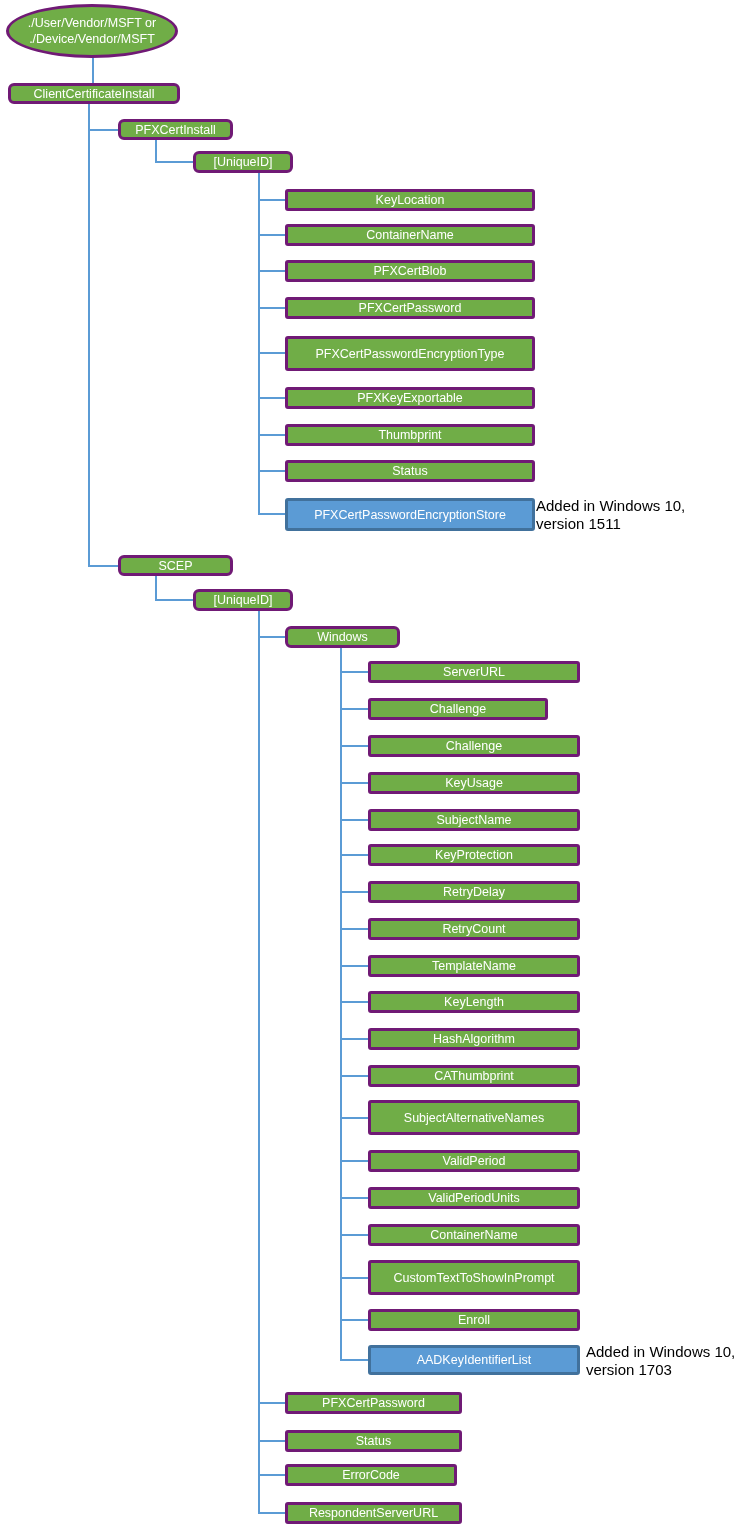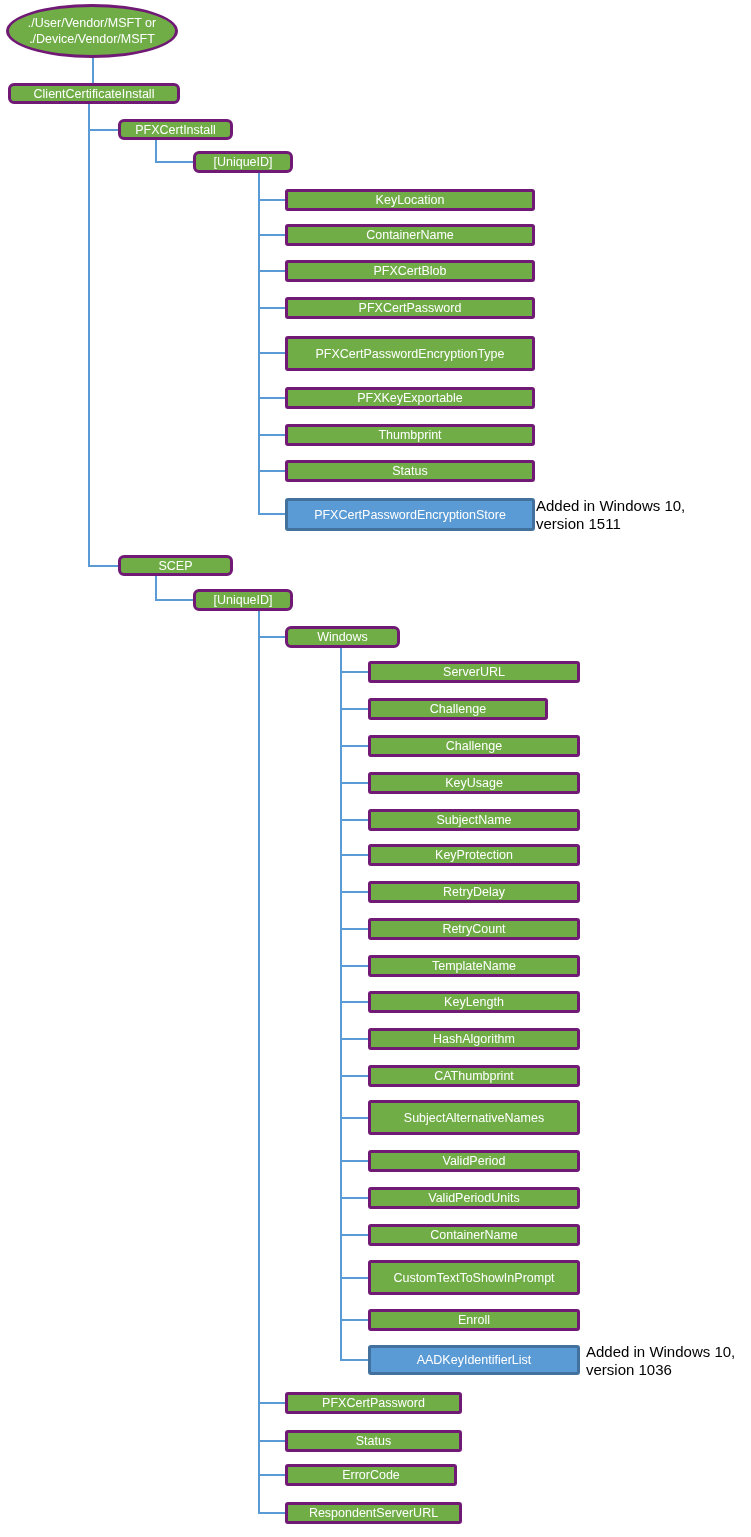--- a/index.html
+++ b/index.html
@@ -149,21 +149,21 @@
   <div class="n lf" style="left:368px;top:1100px;width:212px;height:35px">SubjectAlternativeNames</div>
   <div class="n lf" style="left:368px;top:1150px;width:212px;height:22px">ValidPeriod</div>
   <div class="n lf" style="left:368px;top:1187px;width:212px;height:22px">ValidPeriodUnits</div>
   <div class="n lf" style="left:368px;top:1224px;width:212px;height:22px">ContainerName</div>
   <div class="n lf" style="left:368px;top:1260px;width:212px;height:35px">CustomTextToShowInPrompt</div>
   <div class="n lf" style="left:368px;top:1309px;width:212px;height:22px">Enroll</div>
   <div class="n lf blue" style="left:368px;top:1345px;width:212px;height:30px">AADKeyIdentifierList</div>
 
   <div class="annotation" style="left:586px;top:1343px;width:162px">
     <div>Added in Windows 10,</div>
-    <div>version 1036</div>
+    <div>version 1703</div>
   </div>
 
   <div class="n lf" style="left:285px;top:1392px;width:177px;height:22px">PFXCertPassword</div>
   <div class="n lf" style="left:285px;top:1430px;width:177px;height:22px">Status</div>
   <div class="n lf" style="left:285px;top:1464px;width:172px;height:22px">ErrorCode</div>
   <div class="n lf" style="left:285px;top:1502px;width:177px;height:22px">RespondentServerURL</div>
 
 </div>
 
 </body></html>

